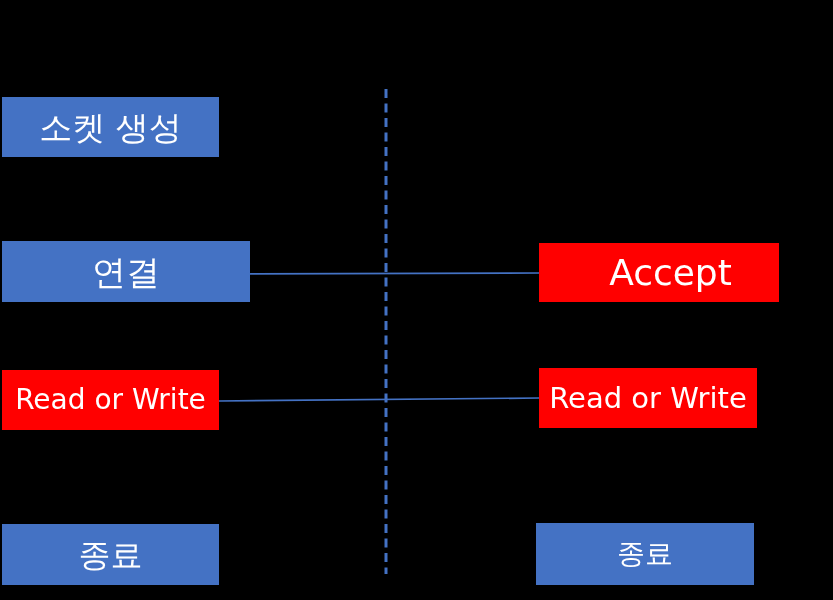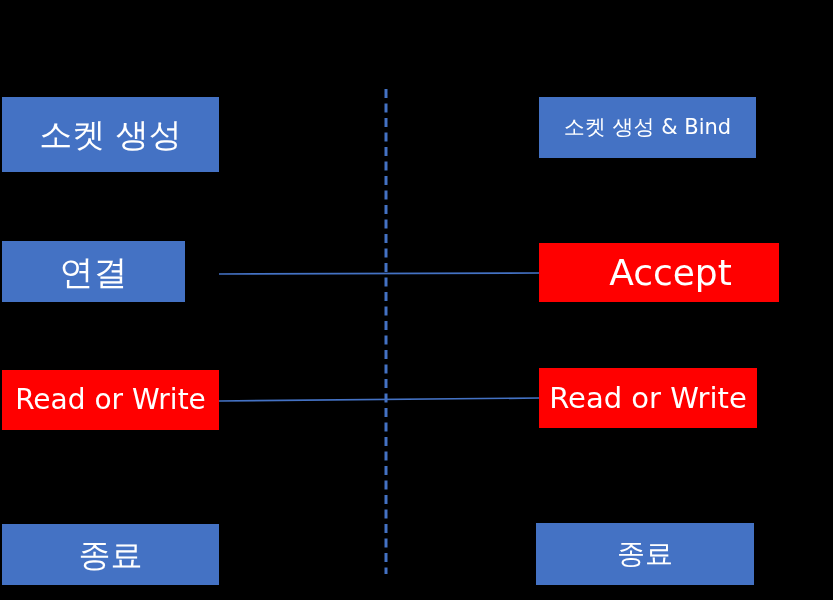--- a/index.html
+++ b/index.html
@@ -22,22 +22,22 @@
     justify-content: center;
     color: #ffffff;
     text-align: center;
     white-space: nowrap;
     line-height: 1;
   }
   .blue { background: #4472C4; }
   .red  { background: #FF0000; }
 
   
-  .c-socket { left: 2px;  top: 97px;  width: 217px; height: 75px; font-size: 33px; }
-  .c-connect{ left: 2px;  top: 241px; width: 183px; height: 61px; font-size: 34px; }
+  .c-socket { left: 2px;  top: 97px;  width: 217px; height: 60px; font-size: 33px; }
+  .c-connect{ left: 2px;  top: 241px; width: 248px; height: 61px; font-size: 34px; }
   .c-rw     { left: 2px;  top: 370px; width: 217px; height: 60px; font-size: 28px; }
   .c-close  { left: 2px;  top: 524px; width: 217px; height: 61px; font-size: 32px; }
 
   
   .s-socket { left: 539px; top: 97px;  width: 217px; height: 61px; font-size: 21px; }
   .s-accept { left: 539px; top: 243px; width: 217px; height: 59px; font-size: 36px; padding-left: 23px; }
   .s-rw     { left: 539px; top: 368px; width: 218px; height: 60px; font-size: 29px; }
   .s-close  { left: 536px; top: 523px; width: 218px; height: 62px; font-size: 28px; }
 
   svg.wires {
@@ -68,23 +68,20 @@
   <div class="box blue c-connect">
     <span>연결</span>
   </div>
   <div class="box red c-rw">
     <span>Read or Write</span>
   </div>
   <div class="box blue c-close">
     <span>종료</span>
   </div>
 
-  <div class="box blue s-socket">
-    <span>소켓 생성 &amp; Bind</span>
-  </div>
   <div class="box red s-accept">
     <span>Accept</span>
   </div>
   <div class="box red s-rw">
     <span>Read or Write</span>
   </div>
   <div class="box blue s-close">
     <span>종료</span>
   </div>
 

